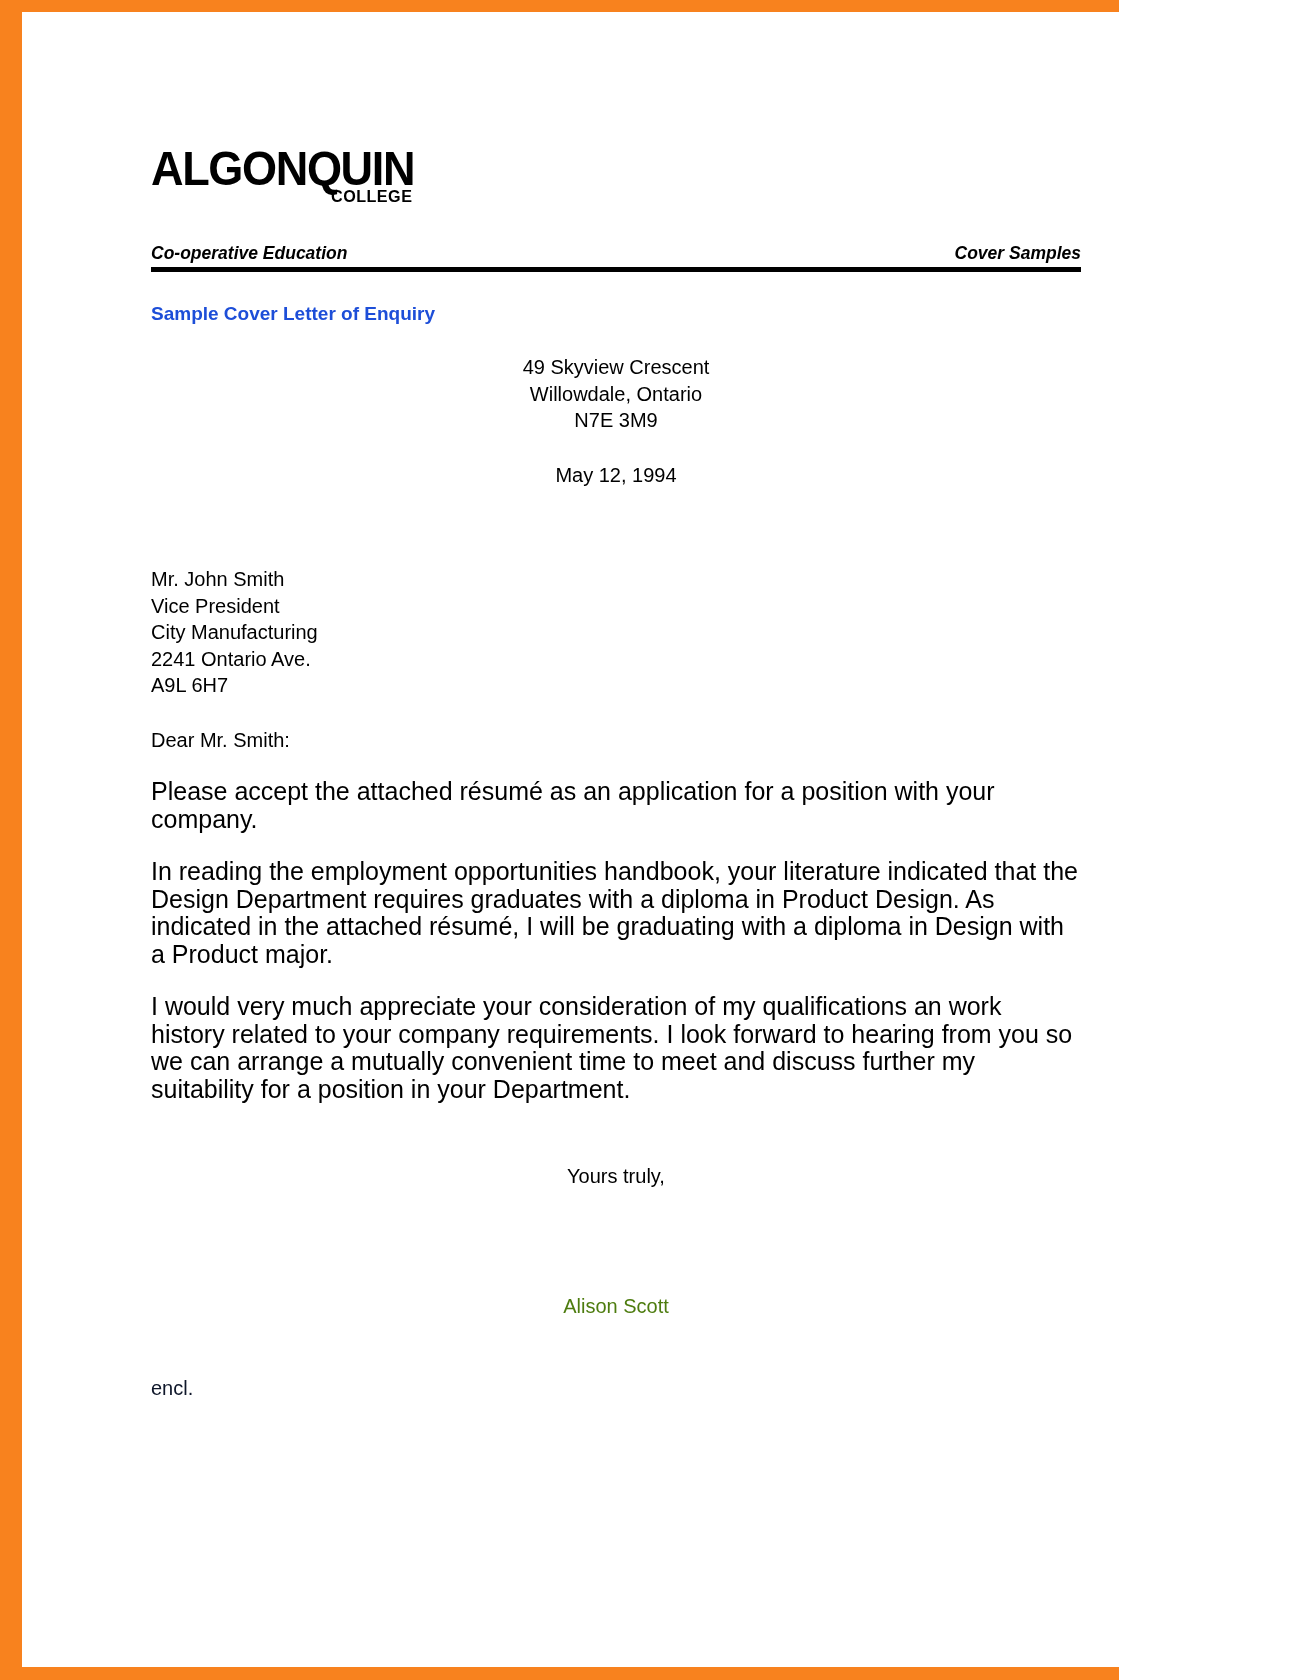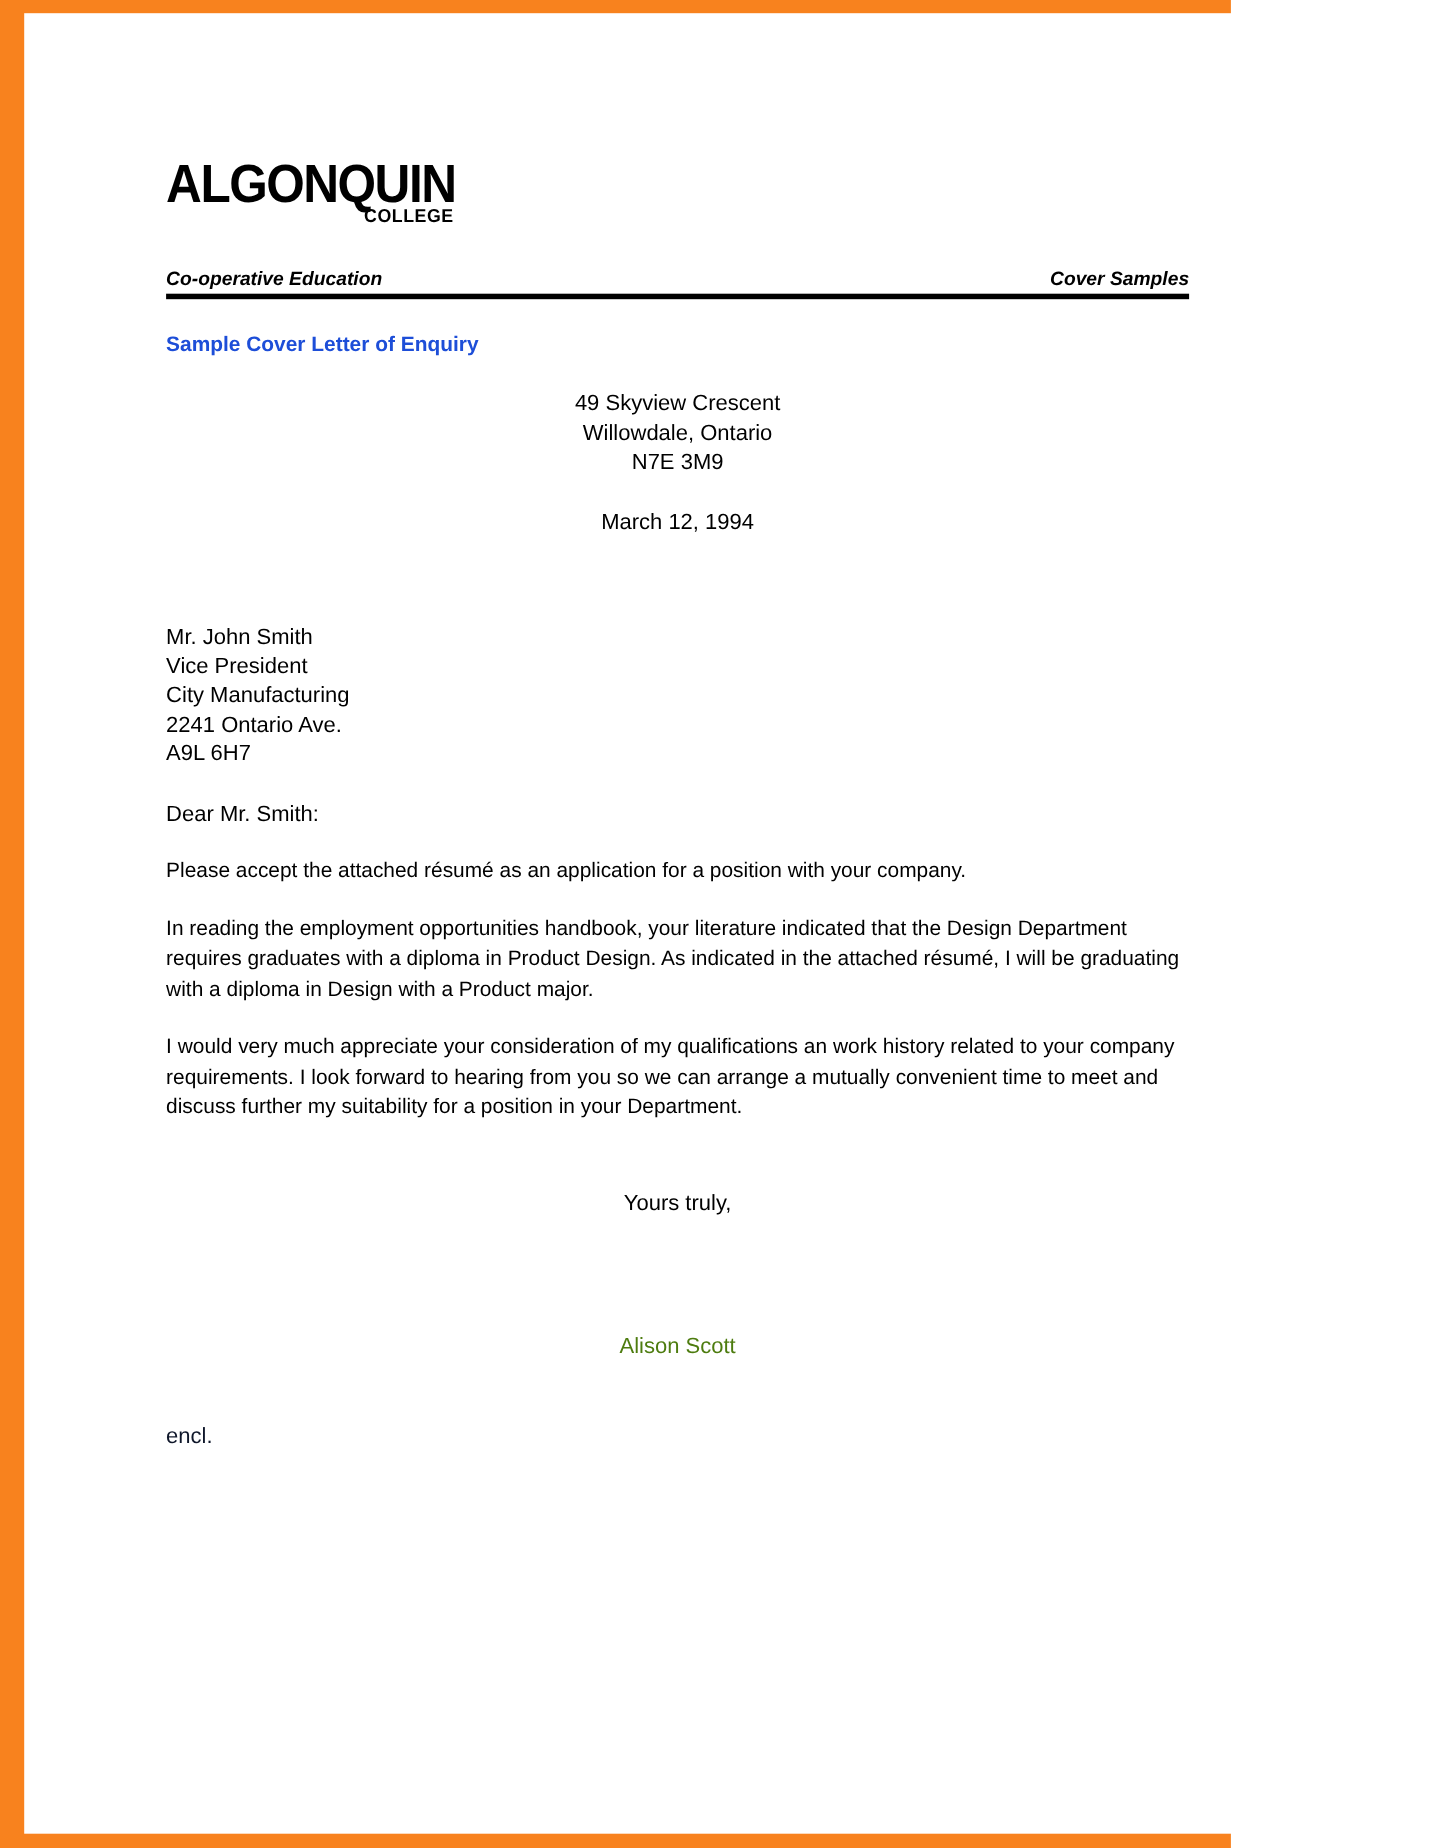--- a/index.html
+++ b/index.html
@@ -126,21 +126,21 @@
 
   .salutation {
     margin-top: 28px;
     font-size: 20px;
     line-height: 26.5px;
     color: #000000;
   }
 
   .body-paragraph {
     margin-top: 25px;
-    font-size: 19px;
+    font-size: 25px;
     line-height: 27.5px;
     color: #000000;
     text-align: left;
   }
 
   #closing-salutation {
     margin-top: 60px;
     text-align: center;
     font-size: 20px;
     line-height: 26px;
@@ -181,21 +181,21 @@
       <div class="header-rule"></div>
 
       <div class="subject-title">Sample Cover Letter of Enquiry</div>
 
       <div class="centered-block" id="return-address">
         <span class="line">49 Skyview Crescent</span>
         <span class="line">Willowdale, Ontario</span>
         <span class="line">N7E 3M9</span>
       </div>
 
-      <div class="centered-block" id="letter-date">March 12, 1994</div>
+      <div class="centered-block" id="letter-date">May 12, 1994</div>
 
       <div class="recipient-block">
         <span class="line">Mr. John Smith</span>
         <span class="line">Vice President</span>
         <span class="line">City Manufacturing</span>
         <span class="line">2241 Ontario Ave.</span>
         <span class="line">A9L 6H7</span>
       </div>
 
       <div class="salutation">Dear Mr. Smith:</div>

